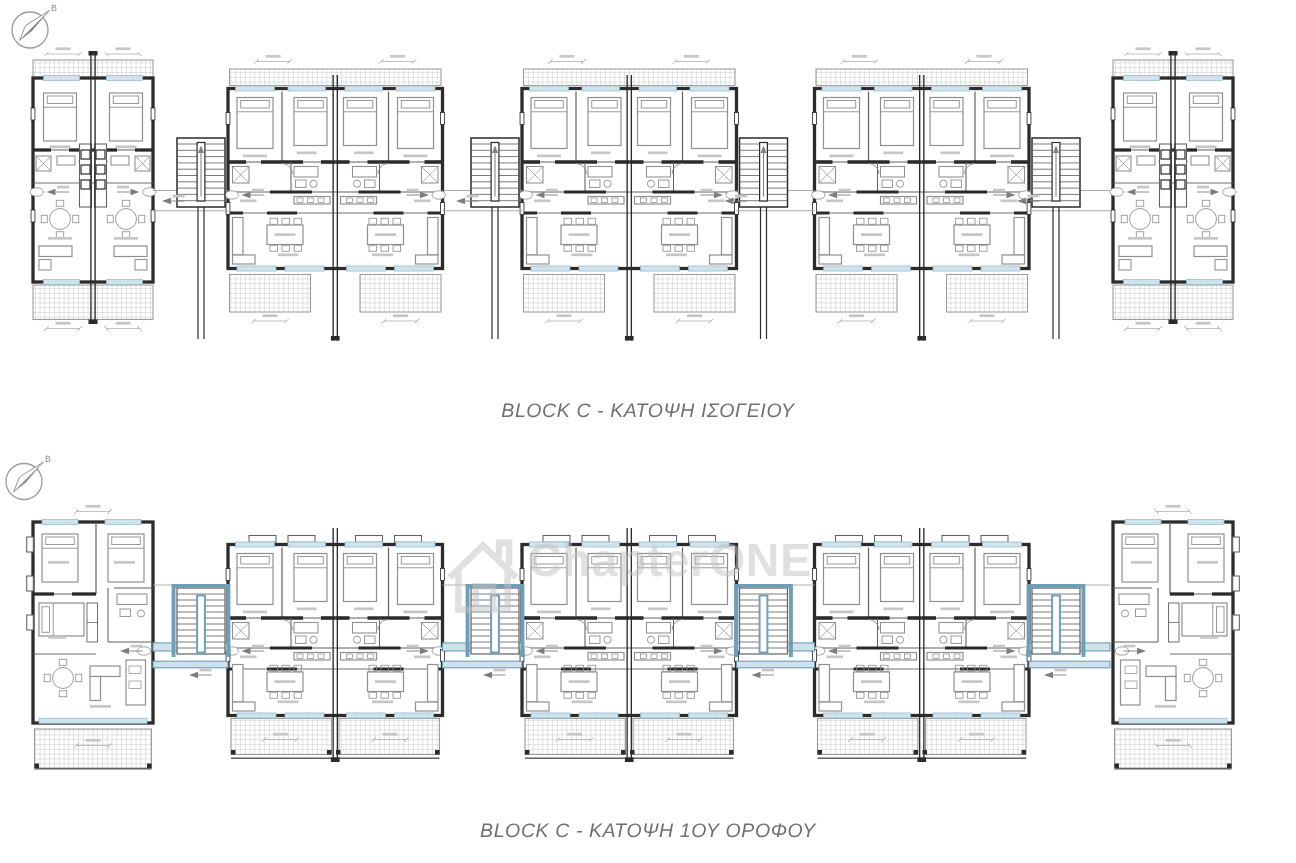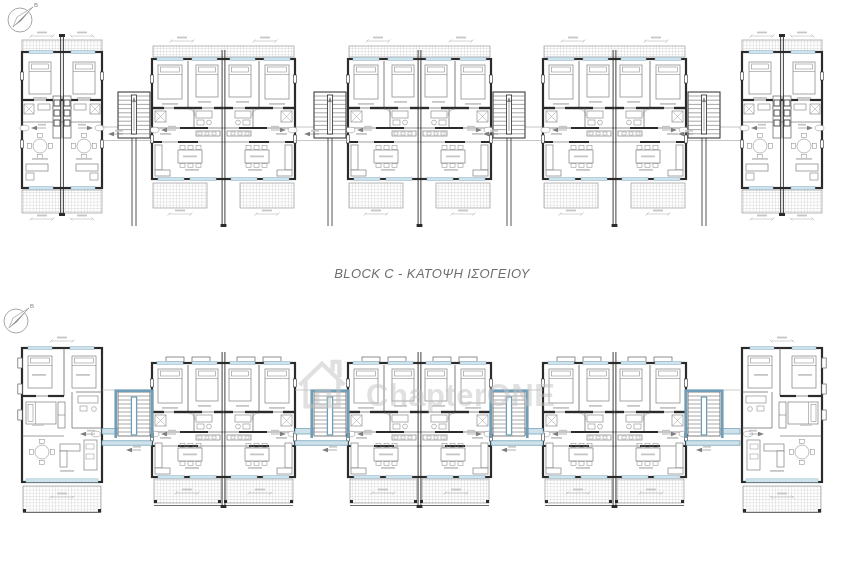--- a/index.html
+++ b/index.html
@@ -3,22 +3,22 @@
 <meta charset="utf-8">
 <style>
   html,body{margin:0;padding:0;background:#ffffff;}
   .canvas{position:relative;width:864px;height:575px;background:#fff;overflow:hidden;
           font-family:"Liberation Sans",sans-serif;}
   #plan{position:absolute;left:0;top:0;}
   .plan-title{position:absolute;left:0;width:864px;text-align:center;
               font-size:13px;letter-spacing:.4px;color:#6f6f6f;font-style:italic;}
   #title-ground{top:266px;}
   #title-first{top:546px;}
-  .watermark{position:absolute;left:292px;top:356px;display:flex;align-items:flex-end;
-             gap:14px;opacity:.5;color:#c2c2c2;pointer-events:none;z-index:5;}
+  .watermark{position:absolute;left:292px;top:356px;display:flex;align-items:flex-start;
+             gap:0;opacity:.5;color:#c2c2c2;pointer-events:none;z-index:5;}
   .watermark .wm-text{font-size:31px;font-weight:bold;letter-spacing:.5px;}
   .watermark svg{display:block;}
 </style>
 </head>
 <body>
 
 <div class="canvas">
 
   <svg id="plan" width="864" height="575" viewBox="0 0 864 575">
       <defs>
@@ -1333,20 +1333,21 @@
           <rect x="701.4" y="397" width="5.2" height="38" fill="none" stroke="#6f9fb8" stroke-width="1.3"></rect>
           <path d="M696 450 l6 -2.2 v4.4 z" fill="#7d7d7d"></path>
           <line x1="702" y1="450" x2="711" y2="450" stroke="#7d7d7d" stroke-width="0.6"></line>
           <rect x="703" y="445.8" width="8" height="1.8" fill="#c6c6c6" stroke="none" stroke-width="0"></rect>
         </g>
       </g>
     </svg>
 
   <div class="plan-title" id="title-ground" style="color: rgb(111, 111, 111);">BLOCK C - ΚΑΤΟΨΗ ΙΣΟΓΕΙΟΥ</div>
 
+  <div class="plan-title" id="title-first" style="color: rgb(111, 111, 111);">BLOCK C - ΚΑΤΟΨΗ 1ΟΥ ΟΡΟΦΟΥ</div>
 
   <div class="watermark" style="color: rgb(194, 194, 194);">
     <svg width="60" height="58" viewBox="0 0 62 60" fill="none" stroke="currentColor" stroke-width="4.5">
       <path d="M8 30 L31 8 L54 30"></path>
       <path d="M14 24 V52 H48 V24"></path>
       <path d="M42 16 V6 H49 V22"></path>
       <path d="M26 52 V36 H38 V52"></path>
     </svg>
     <span class="wm-text">ChapterONE</span>
   </div>

